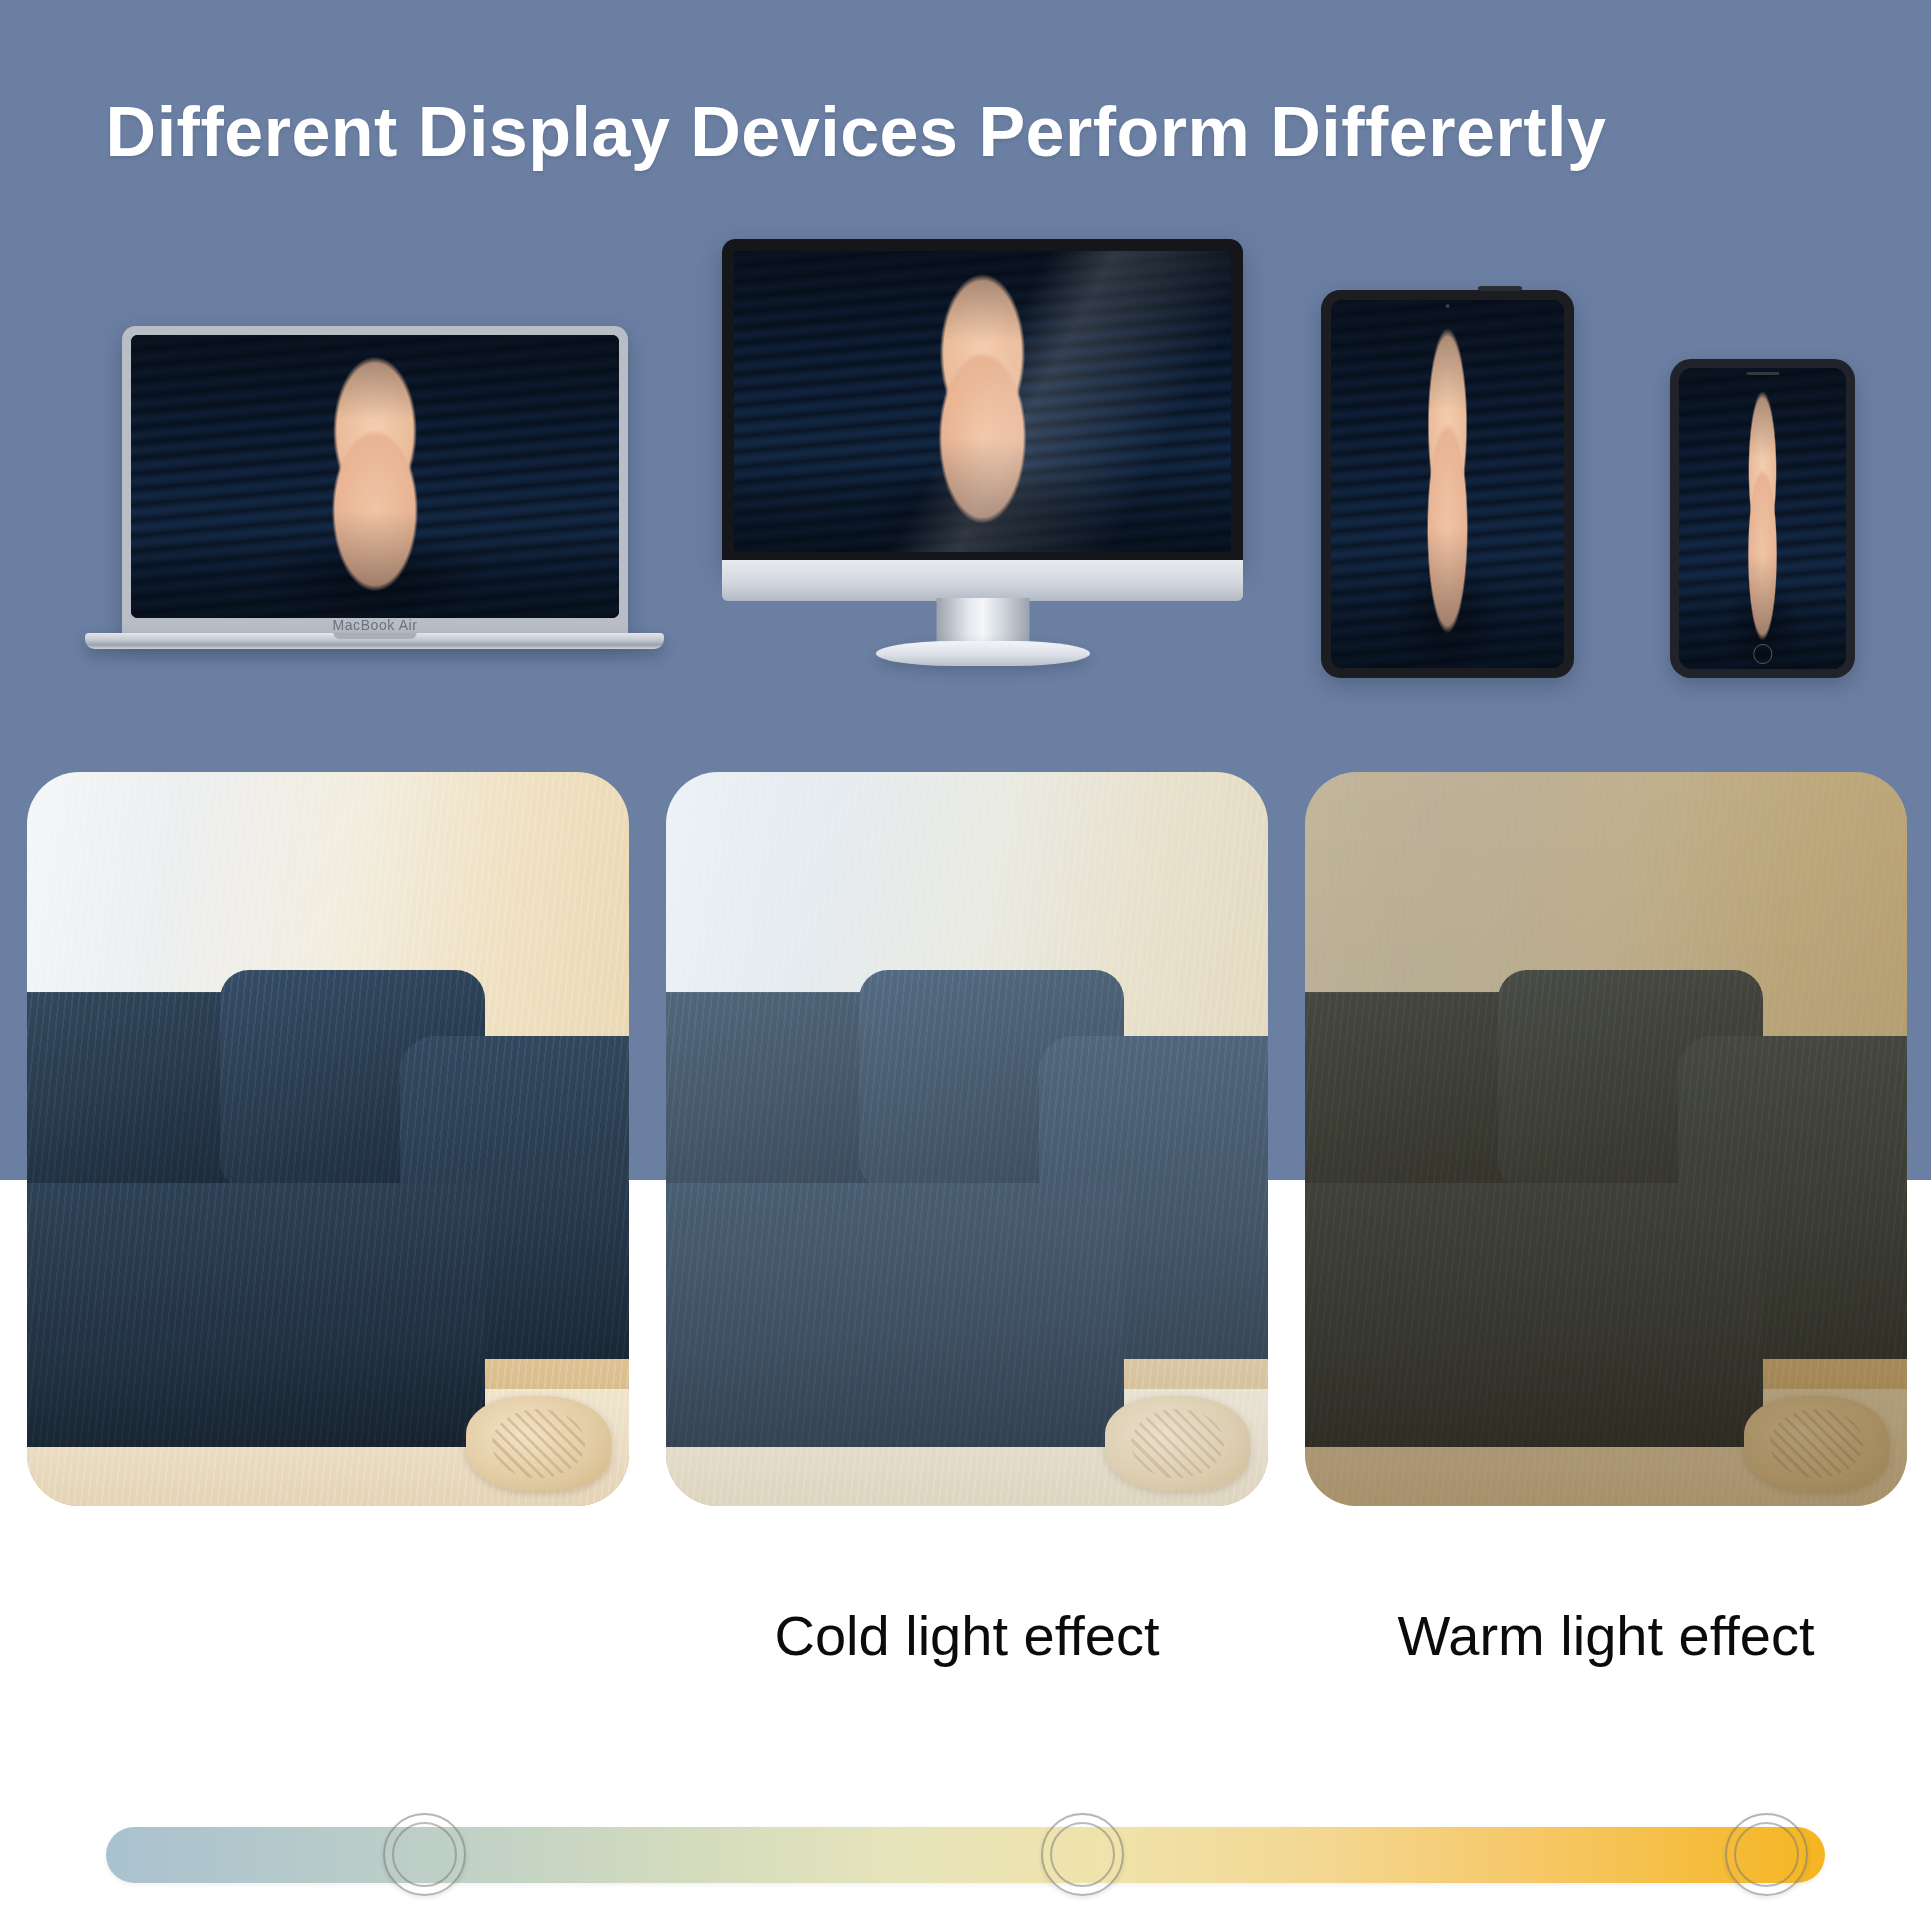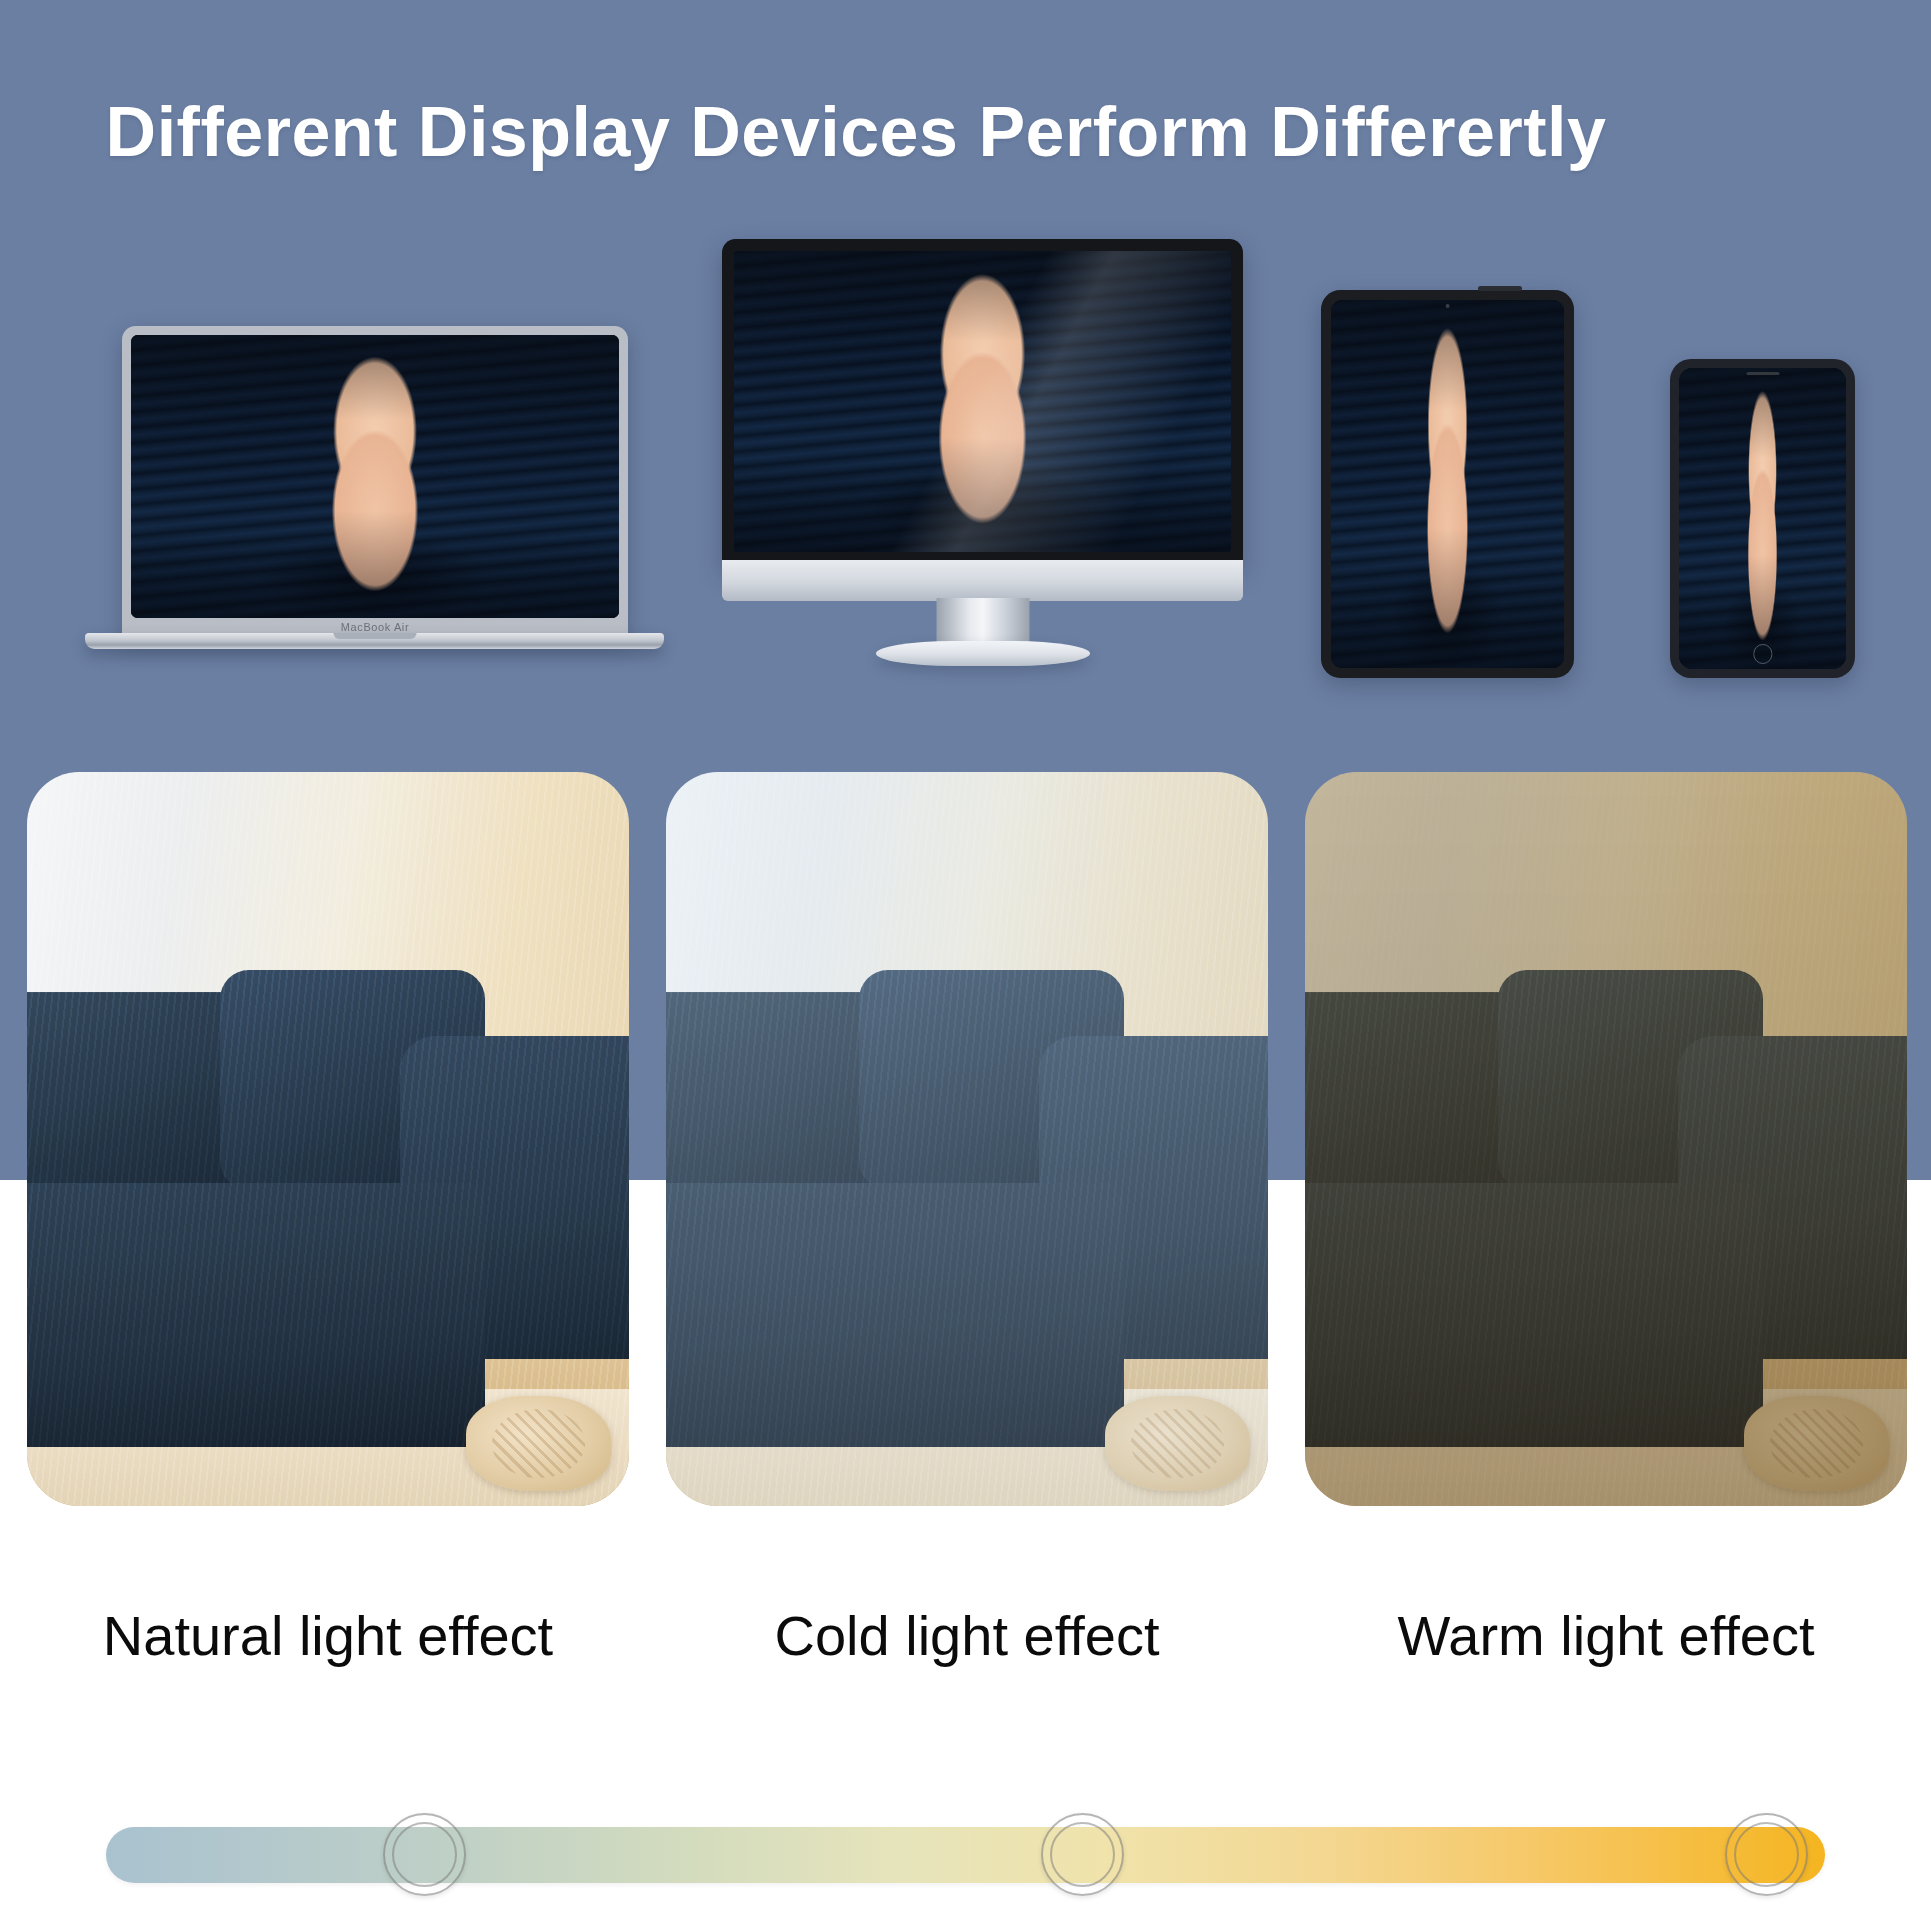--- a/index.html
+++ b/index.html
@@ -84,21 +84,21 @@
     width: 100%; height: 100%;
     background: #0c0f14;
     border-radius: 6.8px;
     overflow: hidden;
   }
   .laptop-brand {
     position: absolute;
     left: 0; bottom: 3.9px; width: 100%;
     text-align: center;
     color: #6d727b;
-    font-size: 11px;
+    font-size: 14px;
     letter-spacing: 0.6px;
   }
   .laptop-base {
     position: absolute; left: 0; top: 307px;
     width: 579px; height: 16.4px;
     background: linear-gradient(180deg, #e3e6ea 0%, #c3c8d0 45%, #9aa1ab 75%, #cfd4db 100%);
     border-radius: 3.9px 3.9px 9.7px 9.7px;
     box-shadow: 0 6.8px 15.4px rgba(25,35,55,0.30);
   }
   .laptop-notch {
@@ -460,21 +460,20 @@
         <div class="sofa-ribs"></div>
         <div class="sofa-pillow"></div>
       </div>
       <div class="tint tint-warm"></div>
       <div class="tint tint-warm2"></div>
     </div>
 
   </div>
 
   <div class="labels">
-    <div class="label label-0">Natural light effect</div>
     <div class="label label-1">Cold light effect</div>
     <div class="label label-2">Warm light effect</div>
   </div>
 
   <div class="slider-wrap">
     <div class="slider-track"></div>
 
     <div class="handle handle-0">
       <div class="ring-out"></div>
       <div class="ring-in"></div>

